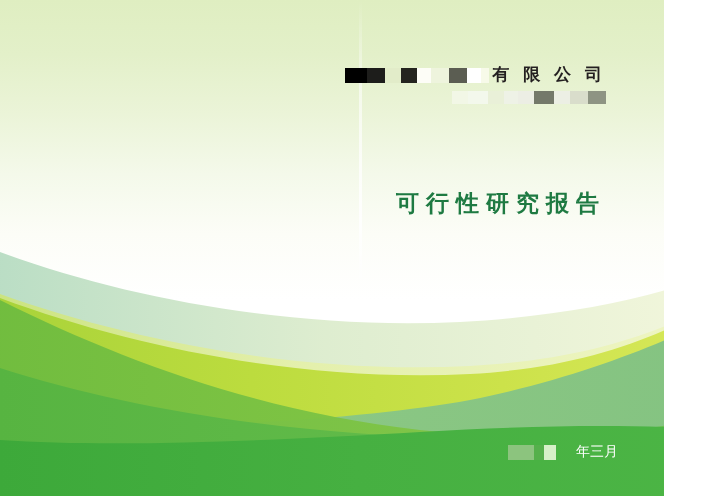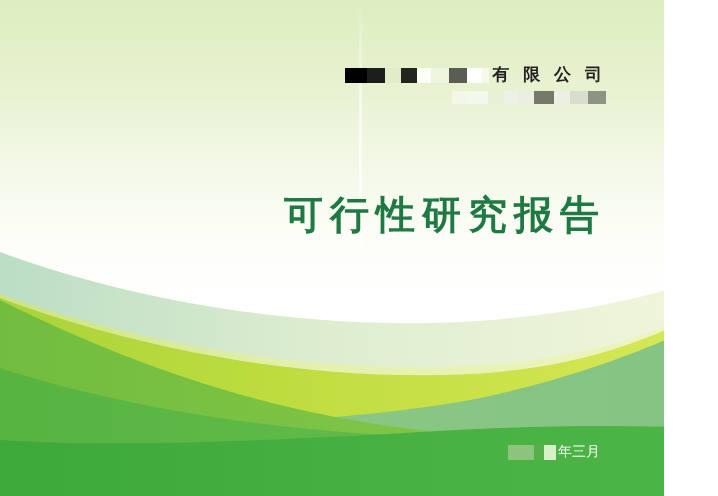--- a/index.html
+++ b/index.html
@@ -96,42 +96,42 @@
     height: 15px;
     vertical-align: middle;
   }
   .redact.sub { height: 13px; }
 
   
   .main-title {
     position: absolute;
     right: 58px;
     top: 188px;
-    font-size: 39px;
+    font-size: 23px;
     font-weight: bold;
     color: #1e7a42;
     letter-spacing: 7px;
     white-space: nowrap;
     text-align: right;
   }
 
   
   .date-block {
     position: absolute;
     left: 508px;
     top: 442px;
     display: flex;
     align-items: center;
     white-space: nowrap;
   }
   .date-text {
     font-size: 14px;
     color: #ffffff;
     letter-spacing: 0px;
-    padding-left: 2px;
+    padding-left: 20px;
   }
   .date-redact {
     display: inline-block;
     height: 15px;
     vertical-align: middle;
   }
 </style>
 </head>
 <body>
 

